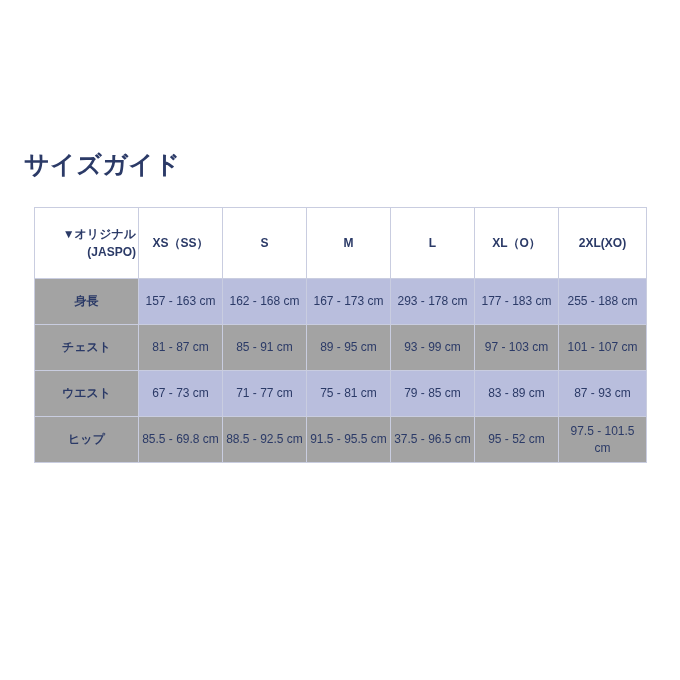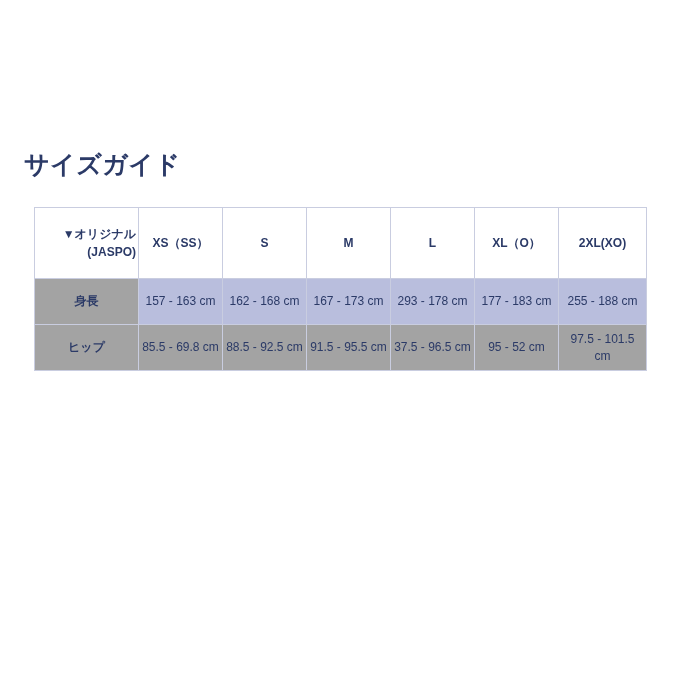--- a/index.html
+++ b/index.html
@@ -106,20 +106,38 @@
       <tr>
         <td class="rowhead plain">身長</td>
         <td class="shade">157 - 163 cm</td>
         <td class="shade">162 - 168 cm</td>
         <td class="shade">167 - 173 cm</td>
         <td class="shade">293 - 178 cm</td>
         <td class="shade">177 - 183 cm</td>
         <td class="shade">255 - 188 cm</td>
       </tr>
       <tr>
+        <td class="rowhead plain">チェスト</td>
+        <td class="plain">81 - 87 cm</td>
+        <td class="plain">85 - 91 cm</td>
+        <td class="plain">89 - 95 cm</td>
+        <td class="plain">93 - 99 cm</td>
+        <td class="plain">97 - 103 cm</td>
+        <td class="plain">101 - 107 cm</td>
+      </tr>
+      <tr>
+        <td class="rowhead plain">ウエスト</td>
+        <td class="shade">67 - 73 cm</td>
+        <td class="shade">71 - 77 cm</td>
+        <td class="shade">75 - 81 cm</td>
+        <td class="shade">79 - 85 cm</td>
+        <td class="shade">83 - 89 cm</td>
+        <td class="shade">87 - 93 cm</td>
+      </tr>
+      <tr>
         <td class="rowhead plain">ヒップ</td>
         <td class="plain">85.5 - 69.8 cm</td>
         <td class="plain">88.5 - 92.5 cm</td>
         <td class="plain">91.5 - 95.5 cm</td>
         <td class="plain">37.5 - 96.5 cm</td>
         <td class="plain">95 - 52 cm</td>
         <td class="plain">97.5 - 101.5 cm</td>
       </tr>
     </tbody>
   </table>

